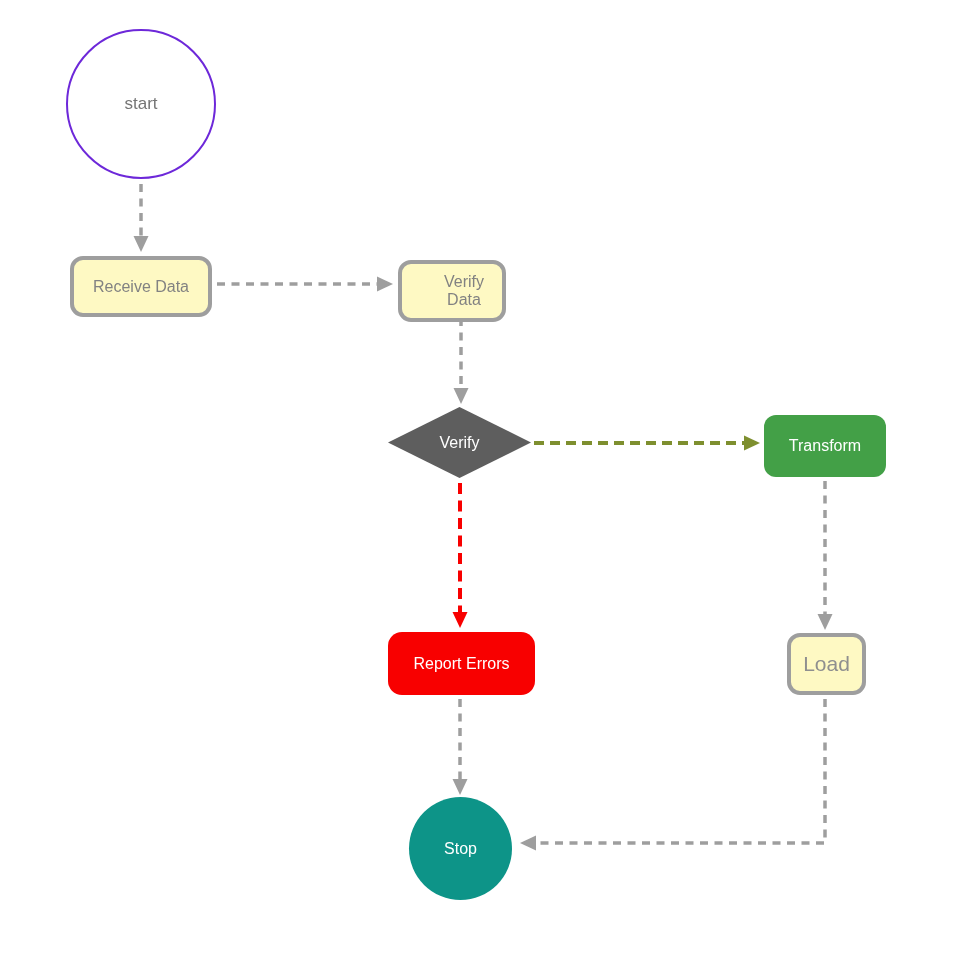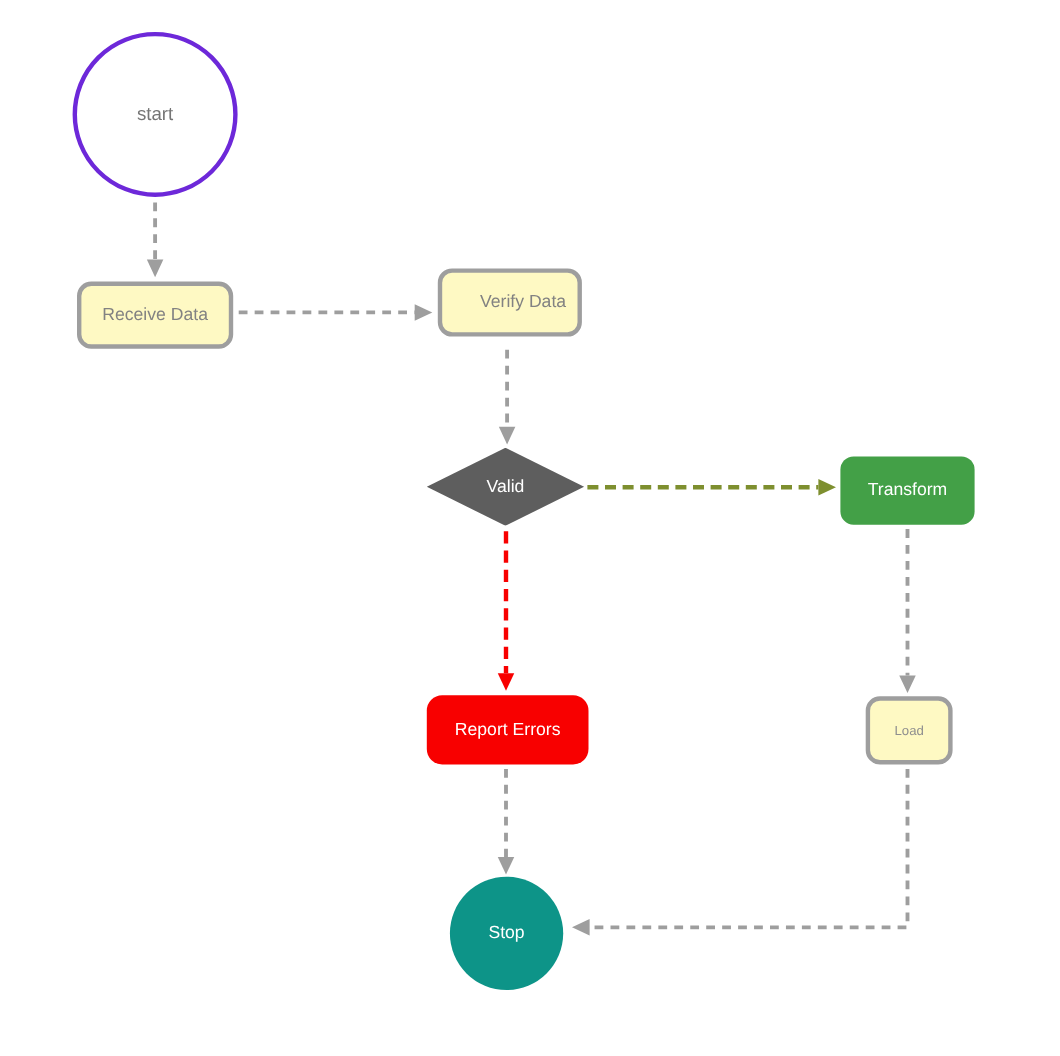--- a/index.html
+++ b/index.html
@@ -24,35 +24,35 @@
     position: absolute;
     display: flex;
     align-items: center;
     justify-content: center;
     box-sizing: border-box;
     text-align: center;
   }
   .circle-start {
     left: 66px; top: 29px;
     width: 150px; height: 150px;
-    border: 4px solid #6d28d9;
+    border: 2px solid #6d28d9;
     border-radius: 50%;
     background: #ffffff;
     color: #757575;
     font-size: 17px;
   }
   .rect-outline {
     border: 4px solid #9E9E9E;
     border-radius: 13px;
     background: #fef9c3;
     color: #828282;
     font-size: 16px;
   }
   .receive-data { left: 70px;  top: 256px; width: 142px; height: 61px; }
-  .verify-data  { left: 398px; top: 244px; width: 131px; height: 62px; padding-left: 24px; }
+  .verify-data  { left: 398px; top: 260px; width: 108px; height: 62px; padding-left: 24px; }
   .diamond {
     left: 388px; top: 407px;
     width: 143px; height: 71px;
     background: #5E5E5E;
     color: #ffffff;
     font-size: 16px;
     clip-path: polygon(50% 0%, 100% 50%, 50% 100%, 0% 50%);
   }
   .transform-node {
     left: 764px; top: 415px;
@@ -63,21 +63,21 @@
     font-size: 16px;
   }
   .report-errors {
     left: 388px; top: 632px;
     width: 147px; height: 63px;
     background: #F80000;
     border-radius: 14px;
     color: #ffffff;
     font-size: 16px;
   }
-  .load-node { left: 787px; top: 633px; width: 79px; height: 62px; color: #8F8F8F; font-size: 12px; }
+  .load-node { left: 787px; top: 633px; width: 79px; height: 62px; color: #8F8F8F; font-size: 21px; }
   .circle-stop {
     left: 409px; top: 797px;
     width: 103px; height: 103px;
     border-radius: 50%;
     background: #0d9488;
     color: #ffffff;
     font-size: 16px;
     font-weight: normal;
   }
 </style>
@@ -135,21 +135,21 @@
 
   <div class="node rect-outline receive-data">
     <span>Receive Data</span>
   </div>
 
   <div class="node rect-outline verify-data">
     <span>Verify Data</span>
   </div>
 
   <div class="node diamond">
-    <span>Valid</span>
+    <span>Verify</span>
   </div>
 
   <div class="node transform-node">
     <span>Transform</span>
   </div>
 
   <div class="node report-errors">
     <span>Report Errors</span>
   </div>
 

